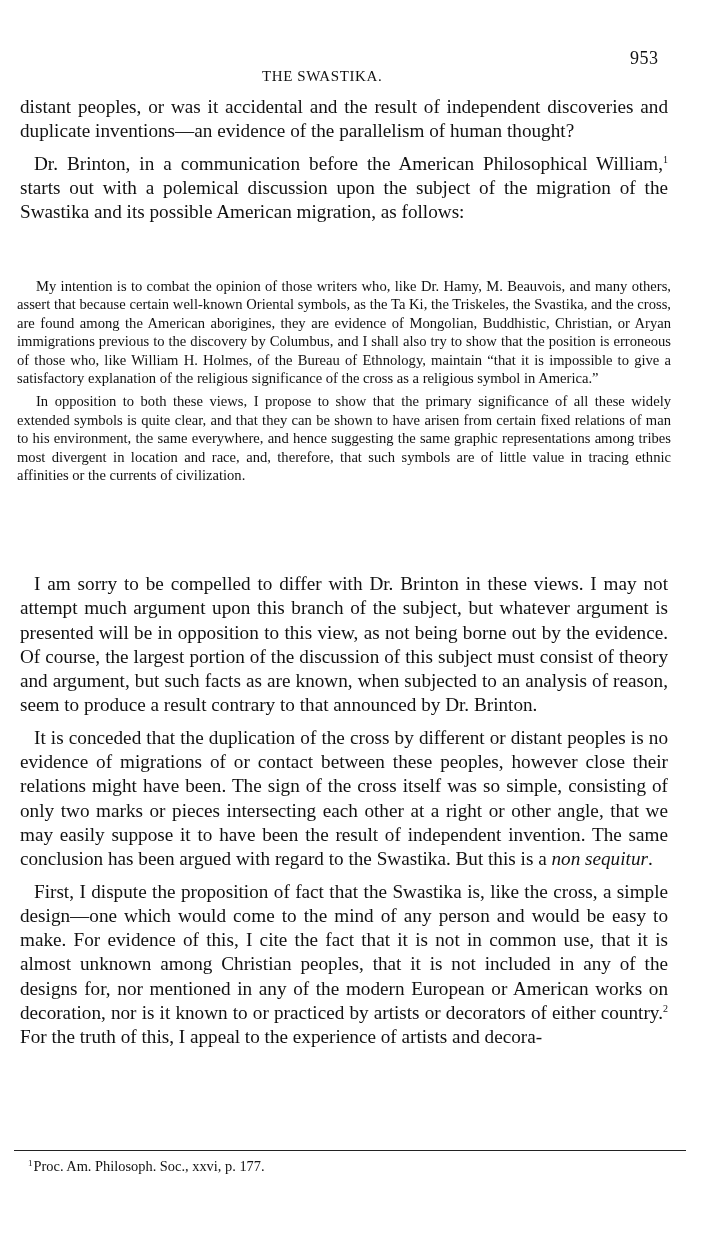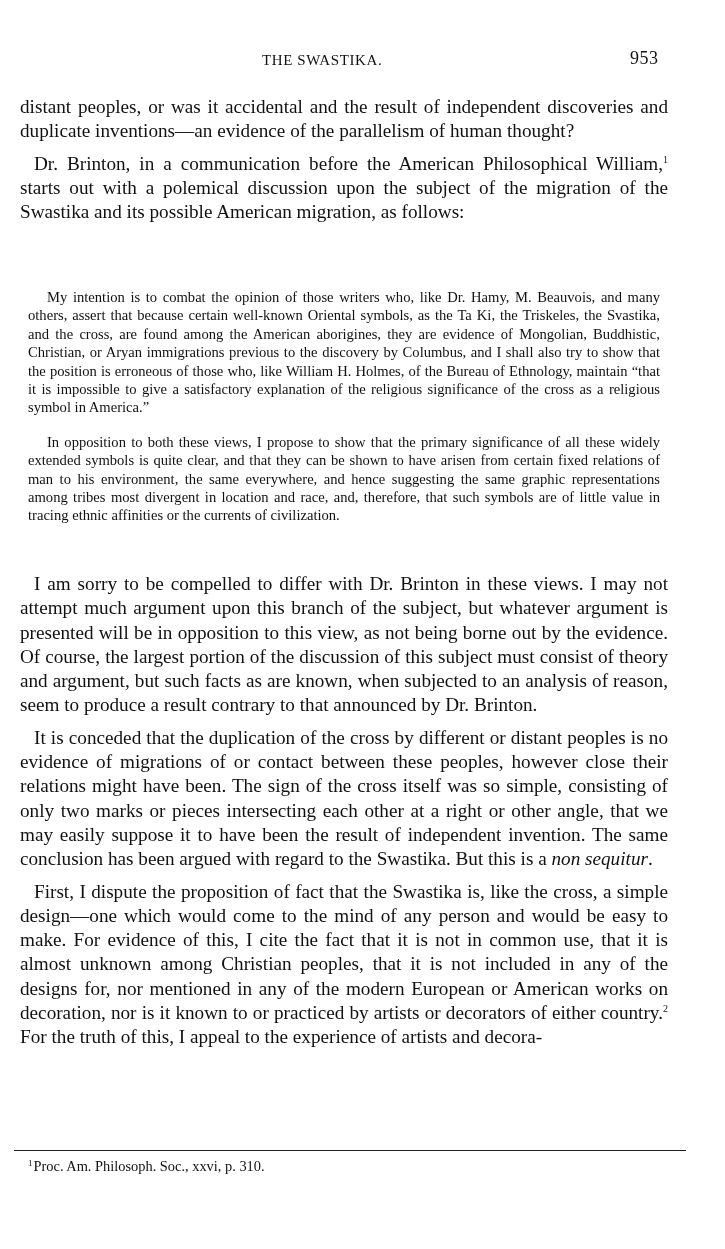--- a/index.html
+++ b/index.html
@@ -2,37 +2,37 @@
 <html><head>
 <meta charset="utf-8">
 <style>
   html, body { margin: 0; padding: 0; background: #ffffff; }
   body {
     width: 725px; height: 1249px; position: relative; overflow: hidden;
     font-family: "Liberation Serif", "DejaVu Serif", serif; color: #111;
   }
   .header { position: absolute; top: 48px; left: 0; width: 725px; height: 28px; }
   .running-head {
-    position: absolute; left: 262px; top: 4px;
+    position: absolute; left: 262px; top: 20px;
     font-size: 15px; letter-spacing: 0.6px;
   }
   .page-num {
     position: absolute; left: 630px; top: 0px; font-size: 18px; letter-spacing: 0.5px;
   }
   .body-text {
     position: absolute; left: 12px; width: 664px;
     font-size: 19.2px; line-height: 24.3px; text-align: justify;
   }
   .body-text p { margin: 8px; }
   .indent { text-indent: 14px; }
   .quote {
     position: absolute; left: 12px; width: 664px;
     font-size: 14.6px; line-height: 18.4px; text-align: justify;
   }
-  .quote p { margin: 16px; text-indent: 19px; }
+  .quote p { margin: 5px; text-indent: 19px; }
   sup { font-size: 10px; line-height: 0; vertical-align: 7px; }
   .rule {
     position: absolute; left: 14px; top: 1150px; width: 672px; height: 0;
     border-top: 1px solid #222;
   }
   .footnotes {
     position: absolute; left: 28px; top: 1157px; width: 660px;
     font-size: 14.4px; line-height: 18px;
   }
   .footnotes p { margin: 0; }
@@ -59,14 +59,14 @@
 
 <div class="body-text" style="top:564px;">
   <p class="indent">I am sorry to be compelled to differ with Dr. Brinton in these views. I may not attempt much argument upon this branch of the subject, but whatever argument is presented will be in opposition to this view, as not being borne out by the evidence.  Of course, the largest portion of the discussion of this subject must consist of theory and argument, but such facts as are known, when subjected to an analysis of reason, seem to produce a result contrary to that announced by Dr. Brinton.</p>
   <p class="indent"><span>It is conceded that the duplication of the cross by different or distant peoples is no evidence of migrations of or contact between these peoples, however close their relations might have been.  The sign of the cross itself was so simple, consisting of only two marks or pieces intersecting each other at a right or other angle, that we may easily suppose it to have been the result of independent invention.  The same conclusion has been argued with regard to the Swastika.  But this is a </span><i>non sequitur</i><span>.</span></p>
   <p class="indent"><span>First, I dispute the proposition of fact that the Swastika is, like the cross, a simple design—one which would come to the mind of any person and would be easy to make.  For evidence of this, I cite the fact that it is not in common use, that it is almost unknown among Christian peoples, that it is not included in any of the designs for, nor mentioned in any of the modern European or American works on decoration, nor is it known to or practiced by artists or decorators of either country.</span><sup>2</sup><span> For the truth of this, I appeal to the experience of artists and decora-</span></p>
 </div>
 
 <div class="rule"></div>
 
 <div class="footnotes">
-  <p><span class="fn-mark">1</span><span>Proc. Am. Philosoph. Soc., xxvi, p. 310.</span></p>
+  <p><span class="fn-mark">1</span><span>Proc. Am. Philosoph. Soc., xxvi, p. 177.</span></p>
 </div>
 
 </body></html>

